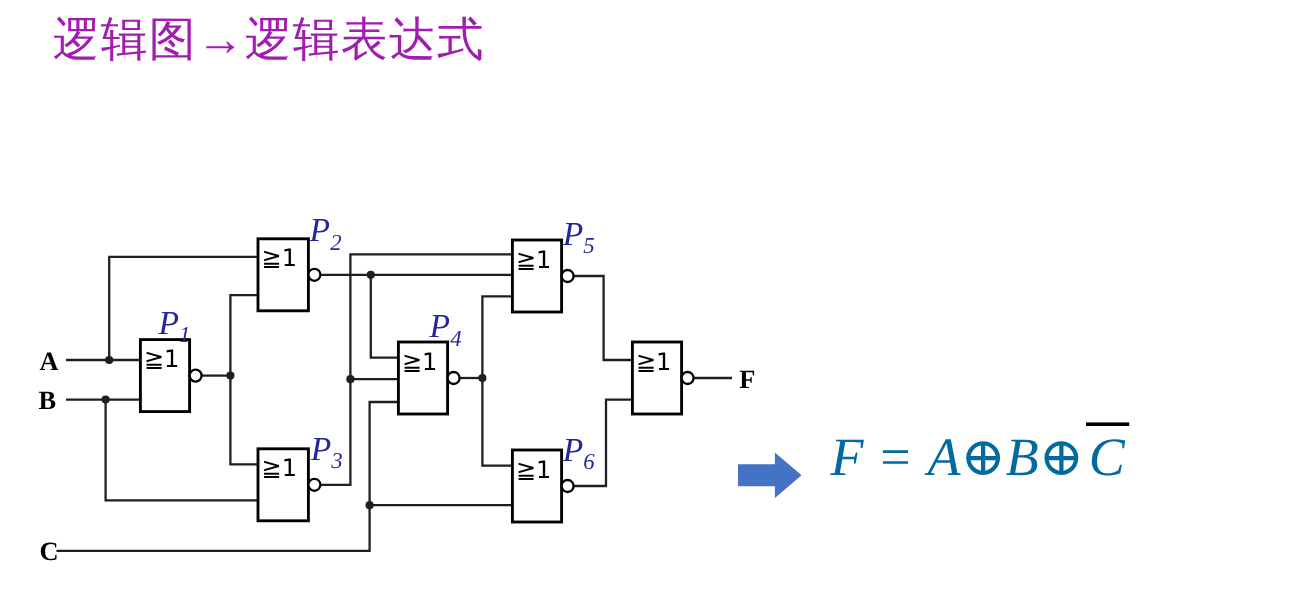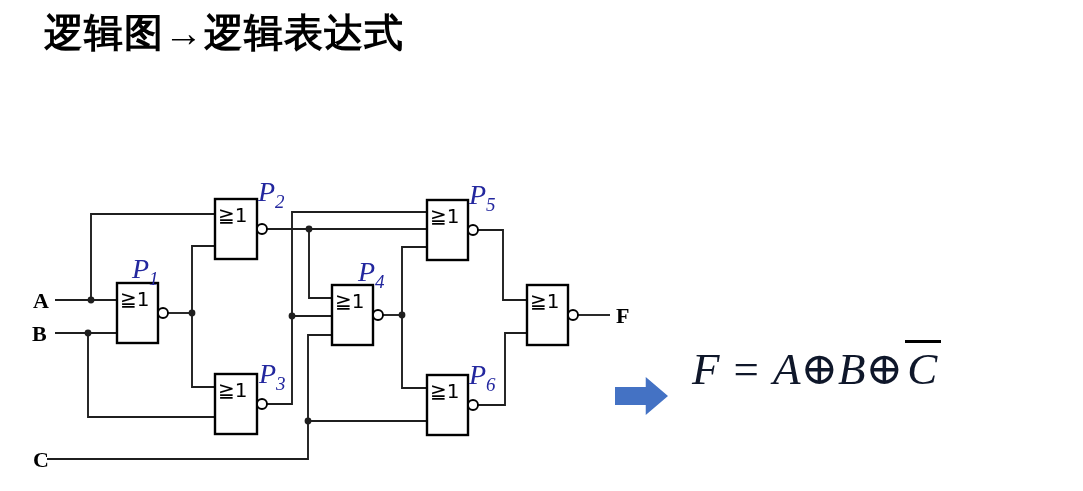--- a/index.html
+++ b/index.html
@@ -2,32 +2,32 @@
 <html><head>
 <meta charset="utf-8">
 <style>
   html,body{margin:0;padding:0;}
   body{
     width:1083px;height:491px;position:relative;background:#ffffff;
     font-family:"Liberation Sans", sans-serif;overflow:hidden;
   }
   .title{
     position:absolute;left:44px;top:6px;margin:0;
-    font-size:39px;font-weight:700;color:#000000;letter-spacing:1px;
+    font-size:39px;font-weight:400;color:#a21caf;letter-spacing:1px;
     font-family:"Liberation Sans", sans-serif;
   }
   #circuit{position:absolute;left:0;top:0;}
   .arrow{
     position:absolute;left:615px;top:377px;width:53px;height:38px;
     clip-path:polygon(0 26%, 58% 26%, 58% 0, 100% 50%, 58% 100%, 58% 74%, 0 74%);
   }
   .formula{
-    position:absolute;left:692px;top:340px;
+    position:absolute;left:692px;top:352px;
     font-family:"Liberation Serif","DejaVu Serif","DejaVu Sans",serif;
-    font-size:45px;color:#0f172a;white-space:nowrap;
+    font-size:45px;color:#0369a1;white-space:nowrap;
   }
   .f-it{font-style:italic;}
   .f-eq{margin:0 14px;font-style:normal;}
   .negated{
     display:inline-block;border-top:3px solid #000;
     padding:3px 4px 0 2px;margin-left:2px;line-height:1.05;
   }
 </style>
 </head>
 <body>

